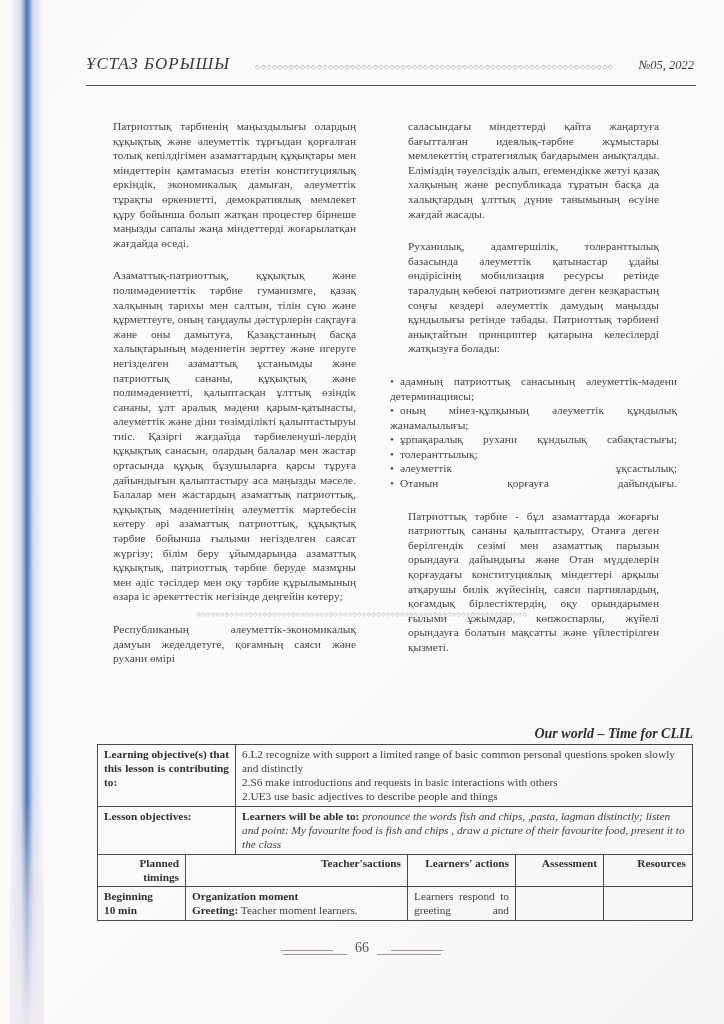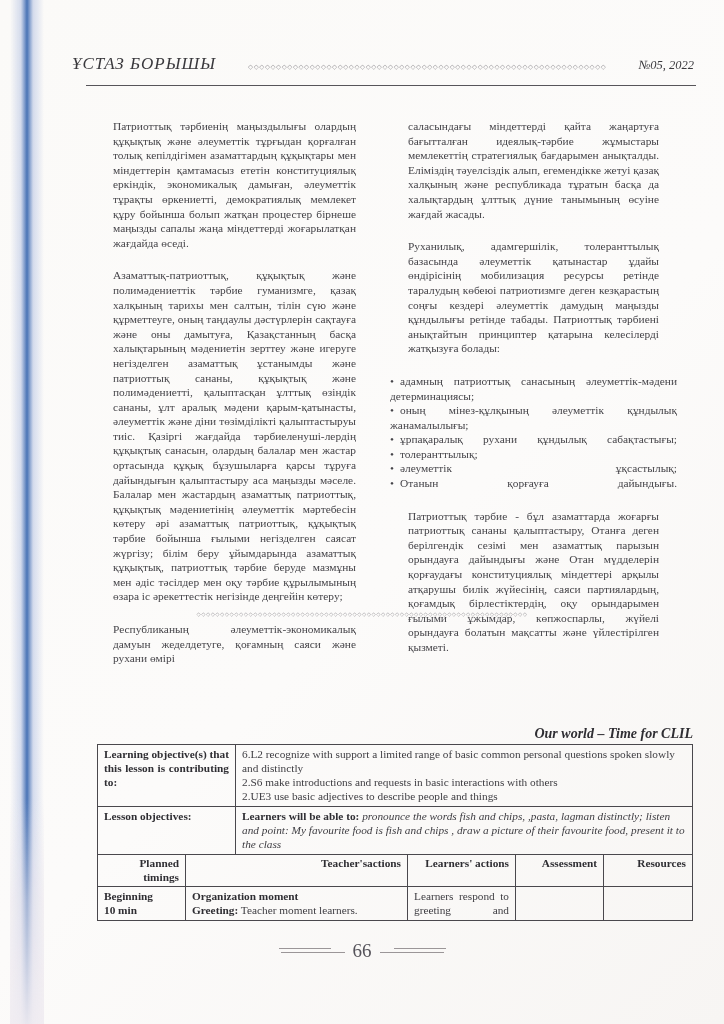--- a/index.html
+++ b/index.html
@@ -18,21 +18,21 @@
     position:absolute;left:10px;top:0;width:34px;height:100%;
     background:linear-gradient(90deg,rgba(100,130,200,0) 0%,rgba(110,138,205,.28) 32%,rgba(58,104,176,.92) 50%,rgba(110,138,205,.28) 68%,rgba(100,130,200,0) 100%);
     filter:blur(.6px);
   }
   .stripe::after{
     content:"";position:absolute;inset:0;
     background:linear-gradient(180deg,rgba(251,250,248,0) 0%,rgba(251,250,248,0) 78%,rgba(236,232,238,.55) 88%,rgba(240,236,241,.95) 100%);
   }
   
   .header{
-    position:absolute;left:72px;right:30px;top:54px;
+    position:absolute;left:86px;right:30px;top:54px;
     display:flex;align-items:baseline;gap:12px;
   }
   .journal{
     font-style:italic;font-size:17px;letter-spacing:1px;color:#3a393d;
     white-space:nowrap;
   }
   .diamonds{flex:1;overflow:hidden;white-space:nowrap;text-align:center;
     font-family:"DejaVu Sans",sans-serif;font-size:6.5px;letter-spacing:.6px;color:#8f8d91;line-height:1;}
   .issue{font-style:italic;font-size:12.5px;color:#3a393d;white-space:nowrap;}
   .header-rule{position:absolute;left:86px;right:28px;top:85px;border-top:1.6px solid #57555a;}
@@ -71,22 +71,22 @@
   .lbl{font-weight:bold;color:#2f2e33;text-align:justify;text-align-last:left;}
   .obj-line{margin:0;}
   .plan-head th{font-weight:bold;color:#2f2e33;padding-top:1px;padding-bottom:2px;text-align:right;}
   .bold{font-weight:bold;color:#2f2e33;}
   .ital{font-style:italic;}
   .cell-justify-last{text-align:justify;text-align-last:justify;}
   .row1{height:52px;} .row2{height:42px;} .rowp{height:32px;}
   
   .footer{
     position:absolute;left:0;right:0;top:940px;
-    display:flex;justify-content:center;align-items:center;gap:8px;
-    font-size:19px;color:#55535a;
+    display:flex;justify-content:center;align-items:flex-end;gap:8px;
+    font-size:14px;color:#55535a;
   }
   .fline{position:relative;width:72px;height:6px;}
   .fline i{position:absolute;display:block;border-top:1.2px solid #9b9698;}
   .fline .a{width:52px;top:0;}
   .fline .b{width:64px;top:4px;}
   .fline-l .a{right:14px;} .fline-l .b{right:0;}
   .fline-r .a{left:14px;} .fline-r .b{left:0;}
 </style>
 </head>
 <body>

